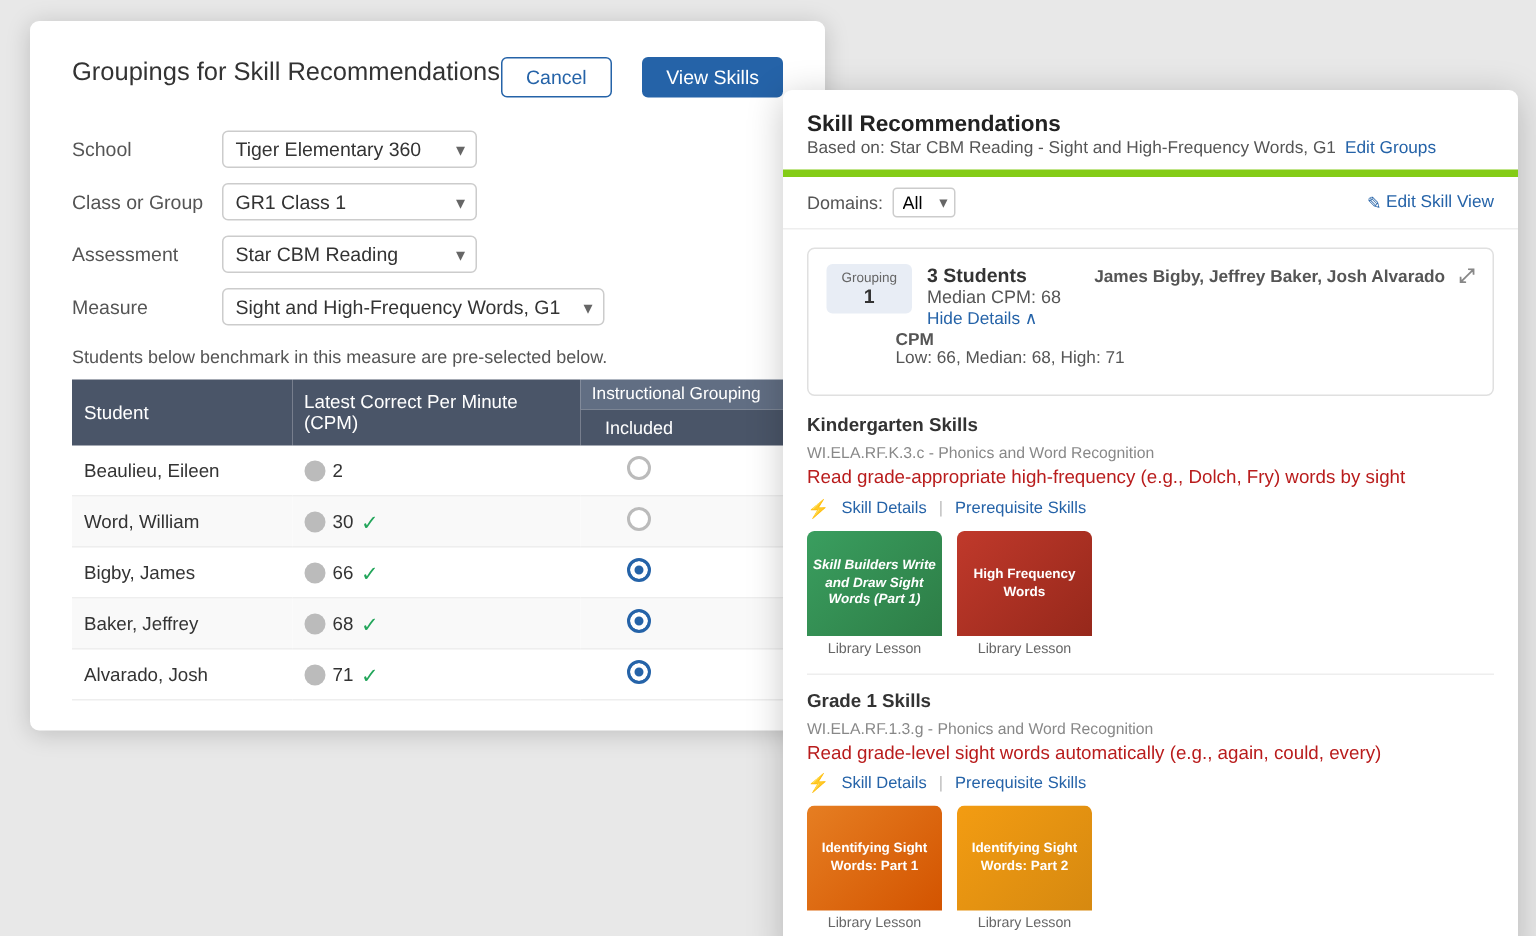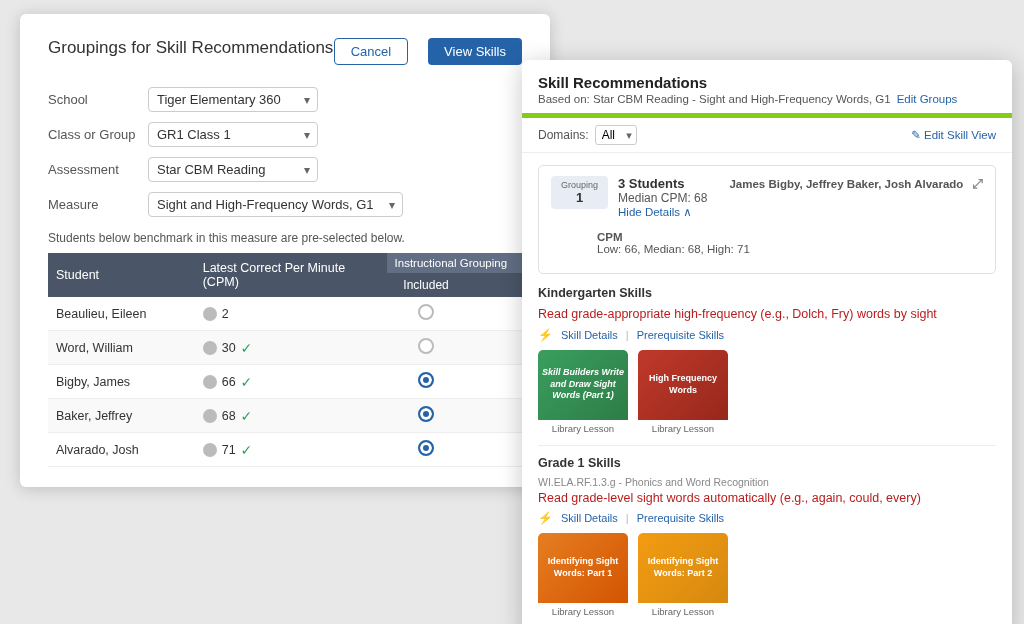--- a/index.html
+++ b/index.html
@@ -308,21 +308,21 @@
       border: 1px solid #e0e0e0;
       border-radius: 5px;
       margin: 12px 0;
       padding: 10px 12px;
     }
 
     .grouping-card-header {
       display: flex;
       align-items: flex-start;
       justify-content: space-between;
-      margin-bottom: 12px;
+      margin-bottom: 2px;
     }
 
     .grouping-left {
       display: flex;
       align-items: flex-start;
       gap: 10px;
     }
 
     .grouping-number-badge {
       background: #e8edf5;
@@ -667,20 +667,21 @@
       <div class="grouping-cpm">
         <span style="font-weight:600;">CPM</span><br>
         <span>Low: 66, Median: 68, High: 71</span>
       </div>
     </div>
 
     <div class="skill-section">
       <div class="section-title">
         <span>Kindergarten Skills</span>
       </div>
+      <div class="skill-standard">WI.ELA.RF.K.3.c - Phonics and Word Recognition</div>
       <div class="skill-description">Read grade-appropriate high-frequency (e.g., Dolch, Fry) words by sight</div>
       <div class="skill-links">
         <span class="skill-icon">⚡</span>
         <a>Skill Details</a>
         <span>|</span>
         <a>Prerequisite Skills</a>
       </div>
       <div class="skill-cards">
         <div class="skill-card">
           <div class="skill-card-img green">

